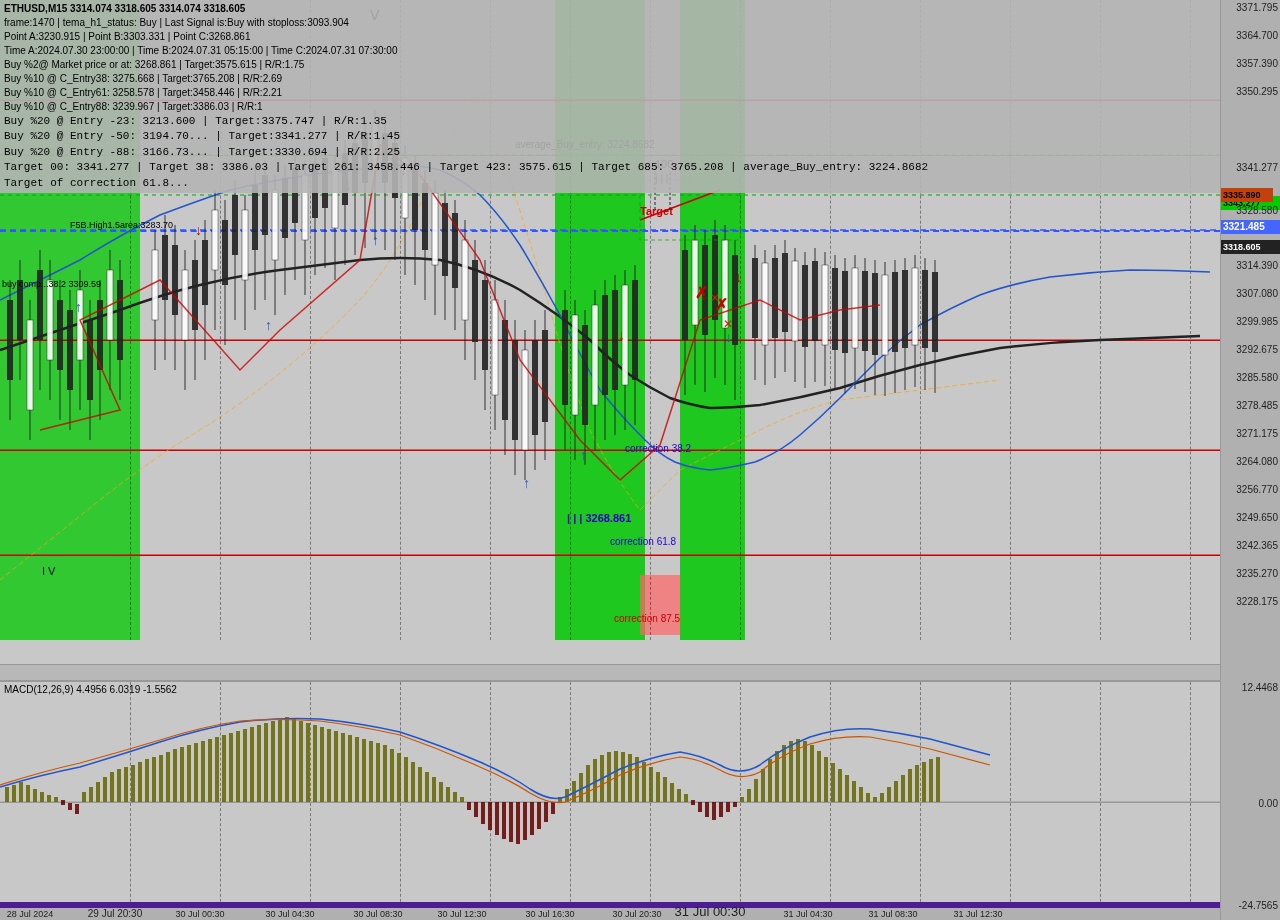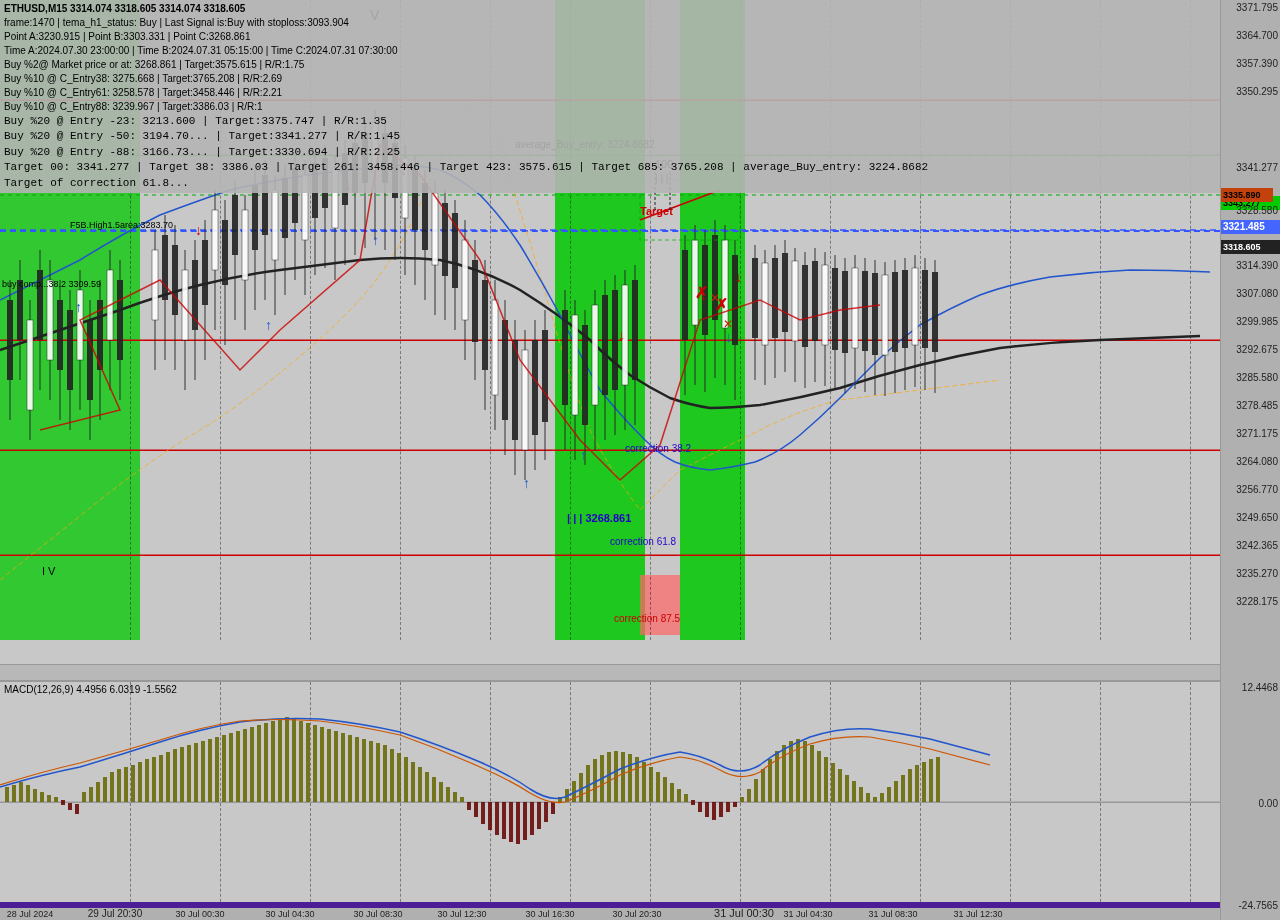--- a/index.html
+++ b/index.html
@@ -654,19 +654,19 @@
 
   <div style="position:absolute; bottom:0; left:0; width:1220px; height:18px; background:#b0b0b0; border-top:6px solid #4c1d95;">
     <span class="time-label" style="left:30px; font-size:9px; position:absolute; bottom:1px;">28 Jul 2024</span>
     <span class="time-label" style="left:115px; font-size:10px; position:absolute; bottom:1px; transform:translateX(-50%);">29 Jul 20:30</span>
     <span class="time-label" style="left:200px; font-size:9px; position:absolute; bottom:1px; transform:translateX(-50%);">30 Jul 00:30</span>
     <span class="time-label" style="left:290px; font-size:9px; position:absolute; bottom:1px; transform:translateX(-50%);">30 Jul 04:30</span>
     <span class="time-label" style="left:378px; font-size:9px; position:absolute; bottom:1px; transform:translateX(-50%);">30 Jul 08:30</span>
     <span class="time-label" style="left:462px; font-size:9px; position:absolute; bottom:1px; transform:translateX(-50%);">30 Jul 12:30</span>
     <span class="time-label" style="left:550px; font-size:9px; position:absolute; bottom:1px; transform:translateX(-50%);">30 Jul 16:30</span>
     <span class="time-label" style="left:637px; font-size:9px; position:absolute; bottom:1px; transform:translateX(-50%);">30 Jul 20:30</span>
-    <span class="time-label" style="left:744px; font-size:11px; position:absolute; bottom:1px; transform:translateX(-50%);">31 Jul 00:30</span>
+    <span class="time-label" style="left:710px; font-size:13px; position:absolute; bottom:1px; transform:translateX(-50%);">31 Jul 00:30</span>
     <span class="time-label" style="left:808px; font-size:9px; position:absolute; bottom:1px; transform:translateX(-50%);">31 Jul 04:30</span>
     <span class="time-label" style="left:893px; font-size:9px; position:absolute; bottom:1px; transform:translateX(-50%);">31 Jul 08:30</span>
     <span class="time-label" style="left:978px; font-size:9px; position:absolute; bottom:1px; transform:translateX(-50%);">31 Jul 12:30</span>
   </div>
 
 </div>
 
 </body></html>

